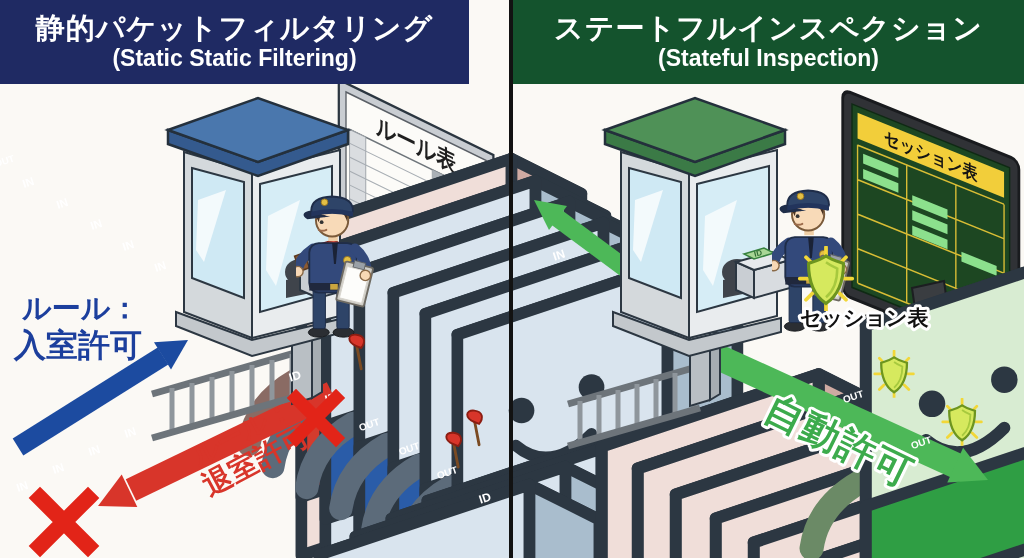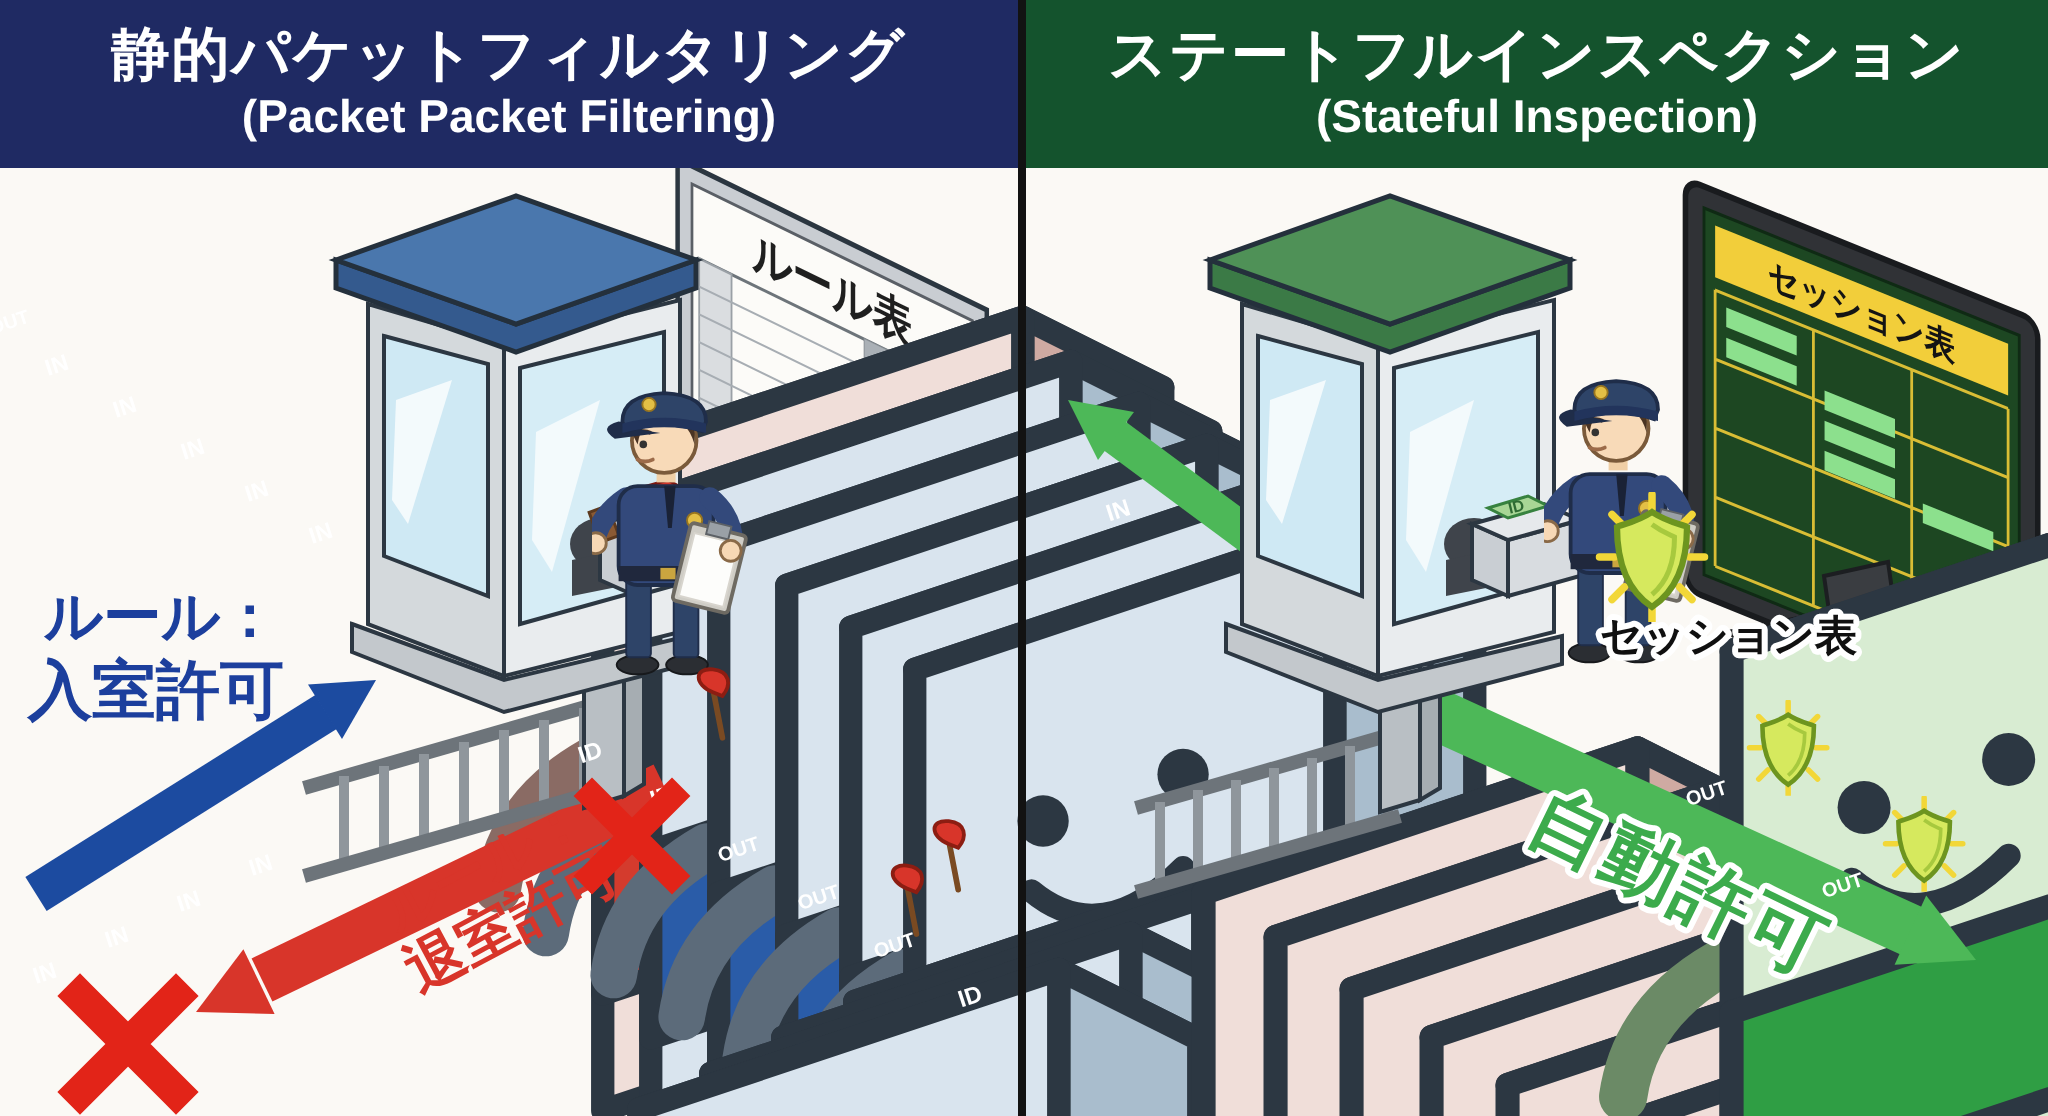--- a/index.html
+++ b/index.html
@@ -1,20 +1,20 @@
 <!DOCTYPE html>
 <html><head>
 <meta charset="utf-8">
 <style>
   html,body{margin:0;padding:0;background:#e8e8e8}
   .stage{position:relative;width:1024px;height:558px;overflow:hidden;background:#fbf9f5;
          font-family:"Liberation Sans","DejaVu Sans",sans-serif}
   .hdr{position:absolute;top:0;height:84px;display:flex;flex-direction:column;justify-content:center;
        align-items:center;color:#fff;font-weight:bold;line-height:1.15;z-index:3}
-  .hdr-left{left:0;width:509px;background:#1f2a63}
+  .hdr-left{left:0;width:469px;background:#1f2a63}
   .hdr-right{left:513px;width:511px;background:#14532d}
   .hdr .jp{font-size:29px;letter-spacing:1px}
   .hdr .en{font-size:23px}
   .divider{position:absolute;left:509px;top:0;width:4px;height:558px;background:#121212;z-index:4}
   svg{position:absolute;left:0;top:0}
   svg text{font-family:"Liberation Sans","DejaVu Sans",sans-serif}
   .band-label{fill:#fff;font-weight:bold;font-size:12.5px;text-anchor:middle}
   .band-sm{font-size:10.5px}
   .pkt-blue{--front:#d9e4ee;--side:#a9bdcd;--top:#eef4f9;--band:#2a5ca8;--limb:#5c6b7a}
   .pkt-pink{--front:#f0ded9;--side:#cfaaa2;--top:#f8ece8;--band:#d43b2d;--limb:#8a6b64}
@@ -331,21 +331,21 @@
     </g>
     <use href="#shield" x="0" y="0" width="48" height="52" transform="translate(940,398) scale(0.92)"></use>
 
     <g transform="translate(762,418) rotate(26)">
       <text x="0" y="0" font-size="38" font-weight="bold" fill="#3cab4c" letter-spacing="2" class="outline-white">自動許可</text>
     </g>
   </svg>
 
   <div class="hdr hdr-left">
     <span class="jp">静的パケットフィルタリング</span>
-    <span class="en">(Packet Packet Filtering)</span>
+    <span class="en">(Static Static Filtering)</span>
   </div>
   <div class="hdr hdr-right">
     <span class="jp">ステートフルインスペクション</span>
     <span class="en">(Stateful Inspection)</span>
   </div>
 
   <div class="divider"></div>
 </div>
 
 </body></html>

